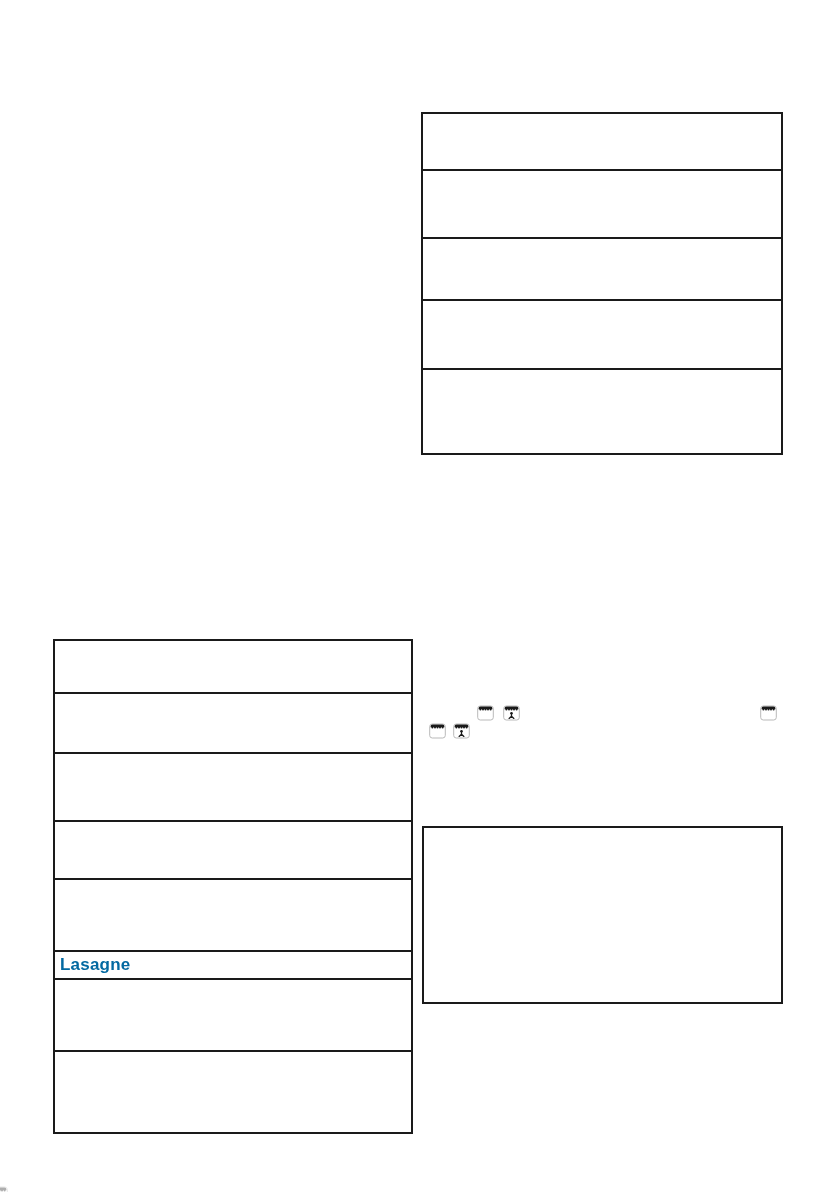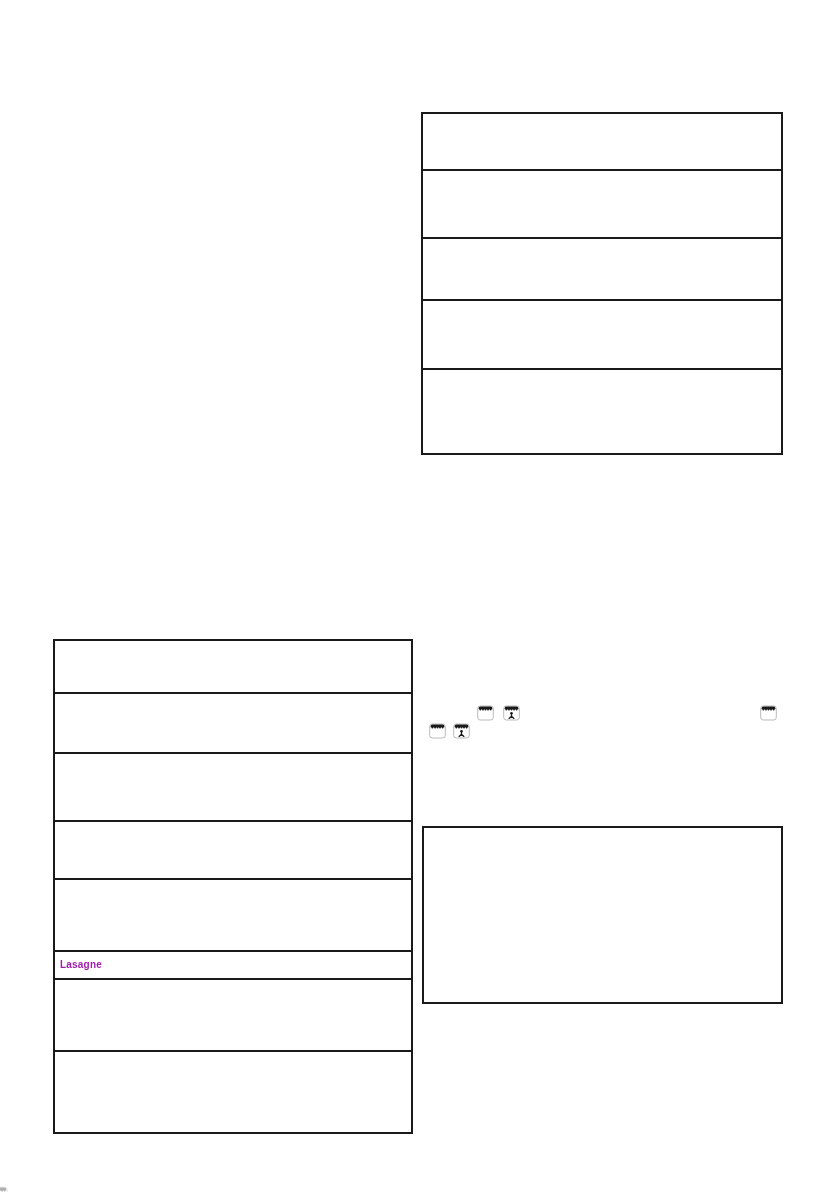--- a/index.html
+++ b/index.html
@@ -37,25 +37,25 @@
   #left-table .r2 { height:60px; }
   #left-table .r3 { height:68px; }
   #left-table .r4 { height:58px; }
   #left-table .r5 { height:72px; }
   #left-table .r6 { height:28px; }
   #left-table .r7 { height:72px; }
   #left-table .r8 { height:80px; }
 
   .label-row {
     font-weight:bold;
-    font-size:10px;
+    font-size:17px;
     line-height:13px;
     padding:6px 0 0 5px;
     letter-spacing:0.2px;
-    color:#a21caf;
+    color:#0369a1;
   }
 
   #bottom-right-box {
     position:absolute;
     left:422px; top:826px;
     width:361px; height:178px;
     box-sizing:border-box;
     border:2px solid #1a1a1a;
     background:#ffffff;
   }

